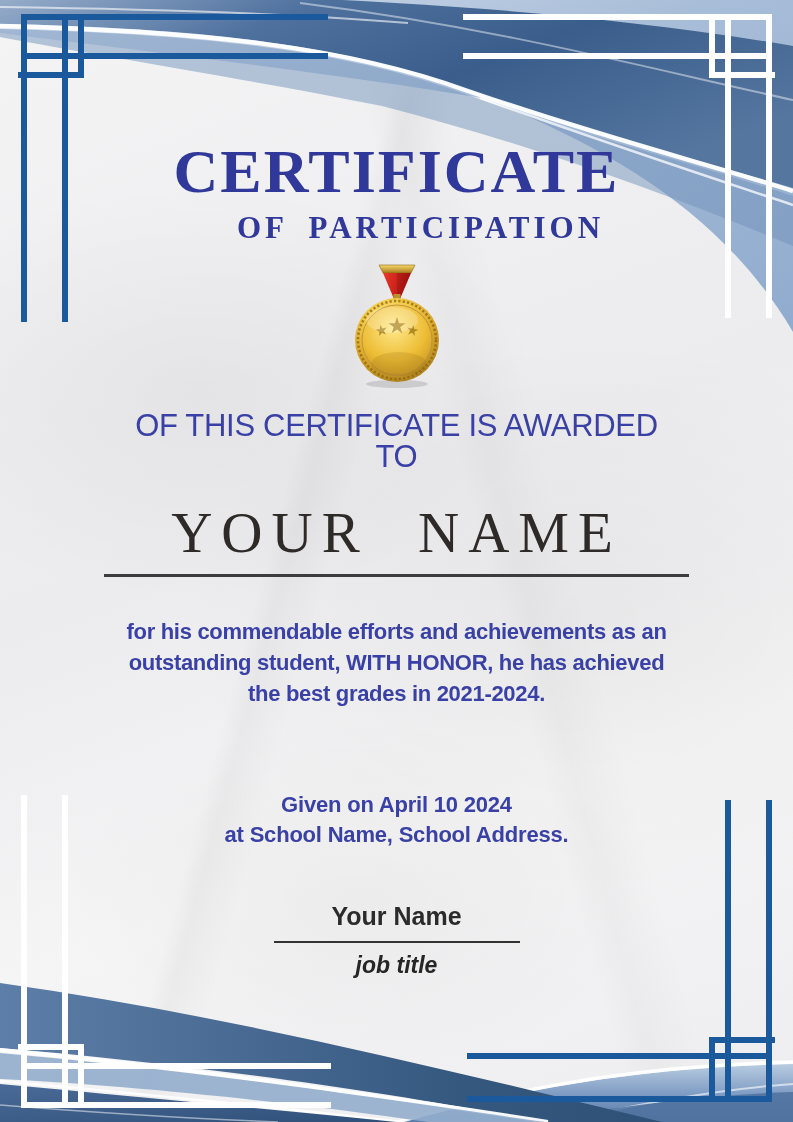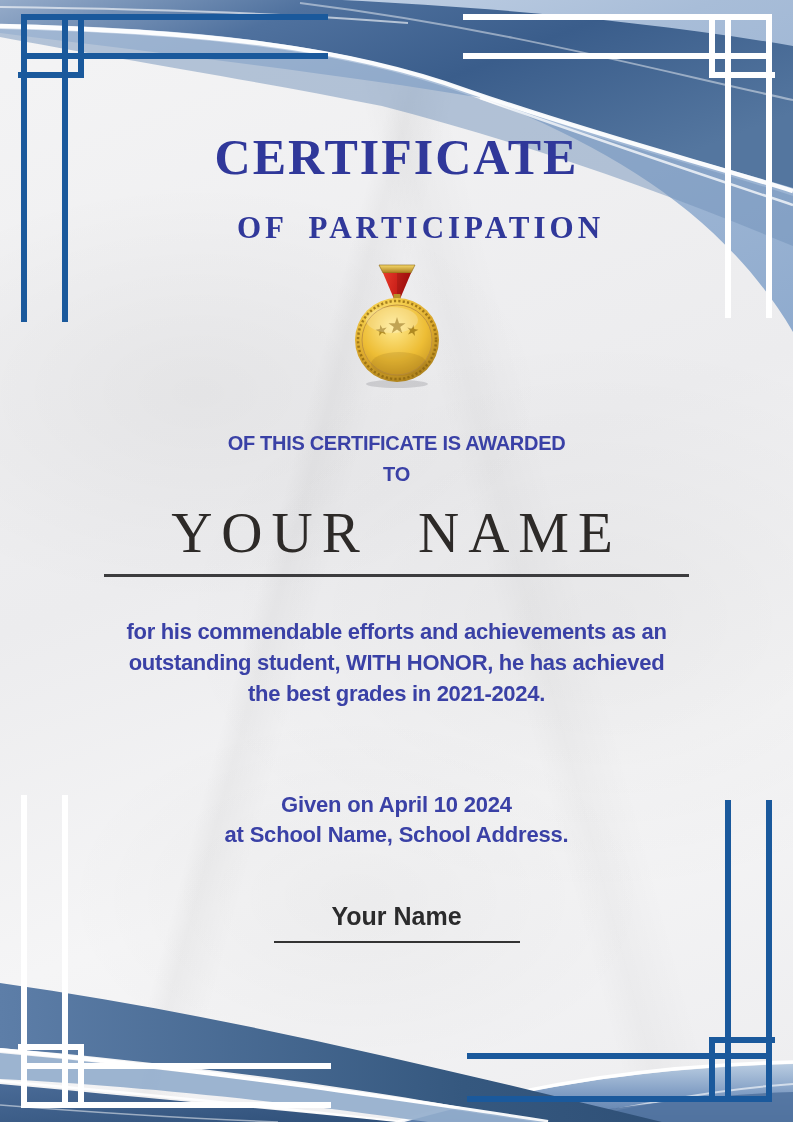--- a/index.html
+++ b/index.html
@@ -12,26 +12,26 @@
       linear-gradient(105deg, transparent 38%, rgba(0,0,0,.03) 40%, transparent 44%),
       linear-gradient(75deg, transparent 58%, rgba(0,0,0,.025) 61%, transparent 66%),
       linear-gradient(160deg,#f4f4f5,#ececee 45%,#f5f5f6 70%,#ededef);
     font-family:"Liberation Sans", sans-serif;
   }
   .abs{position:absolute;}
   .ctr{position:absolute;left:0;right:0;text-align:center;}
   .fl{position:absolute;}
   .fb{background:#1a599c;}
   .fw{background:#ffffff;}
-  .title{top:128px;font-family:"Liberation Serif",serif;font-weight:600;font-size:50px;
+  .title{top:136px;font-family:"Liberation Serif",serif;font-weight:600;font-size:62px;
          letter-spacing:2px;color:#30389a;}
   .subtitle{top:210px;font-family:"Liberation Serif",serif;font-weight:600;font-size:31px;
          letter-spacing:4px;word-spacing:10px;color:#30389a;padding-left:48px;}
   .medal-wrap{top:264px;left:0;right:0;display:flex;justify-content:center;}
-  .awarded{top:428px;font-size:20px;font-weight:700;color:#3a41a6;line-height:31px;
+  .awarded{top:410px;font-size:31px;font-weight:400;color:#3a41a6;line-height:31px;
          letter-spacing:-0.3px;white-space:pre-line;}
   .name{top:500px;font-family:"Liberation Serif",serif;font-size:57px;letter-spacing:9px;
          word-spacing:26px;color:#2d2a28;}
   .name-underline{top:574px;left:104px;width:585px;height:3px;background:#3c3c3e;}
   .description{top:616px;font-size:22px;font-weight:700;color:#3a41a6;line-height:31px;
          letter-spacing:-0.3px;white-space:pre-line;}
   .issue{top:790px;font-size:22px;font-weight:700;color:#3a41a6;line-height:30px;
          letter-spacing:-0.2px;white-space:pre-line;}
   .sig-name{top:902px;font-size:25px;font-weight:700;color:#2b2b2c;}
   .sig-line{top:941px;left:274px;width:246px;height:2px;background:#333333;}
@@ -188,14 +188,15 @@
 
   <div class="ctr description">for his commendable efforts and achievements as an
 outstanding student, WITH HONOR, he has achieved
 the best grades in 2021-2024.</div>
 
   <div class="ctr issue">Given on April 10 2024
 at School Name, School Address.</div>
 
   <div class="ctr sig-name">Your Name</div>
   <div class="abs sig-line"></div>
+  <div class="ctr sig-title">job title</div>
 
 </div>
 
 </body></html>

